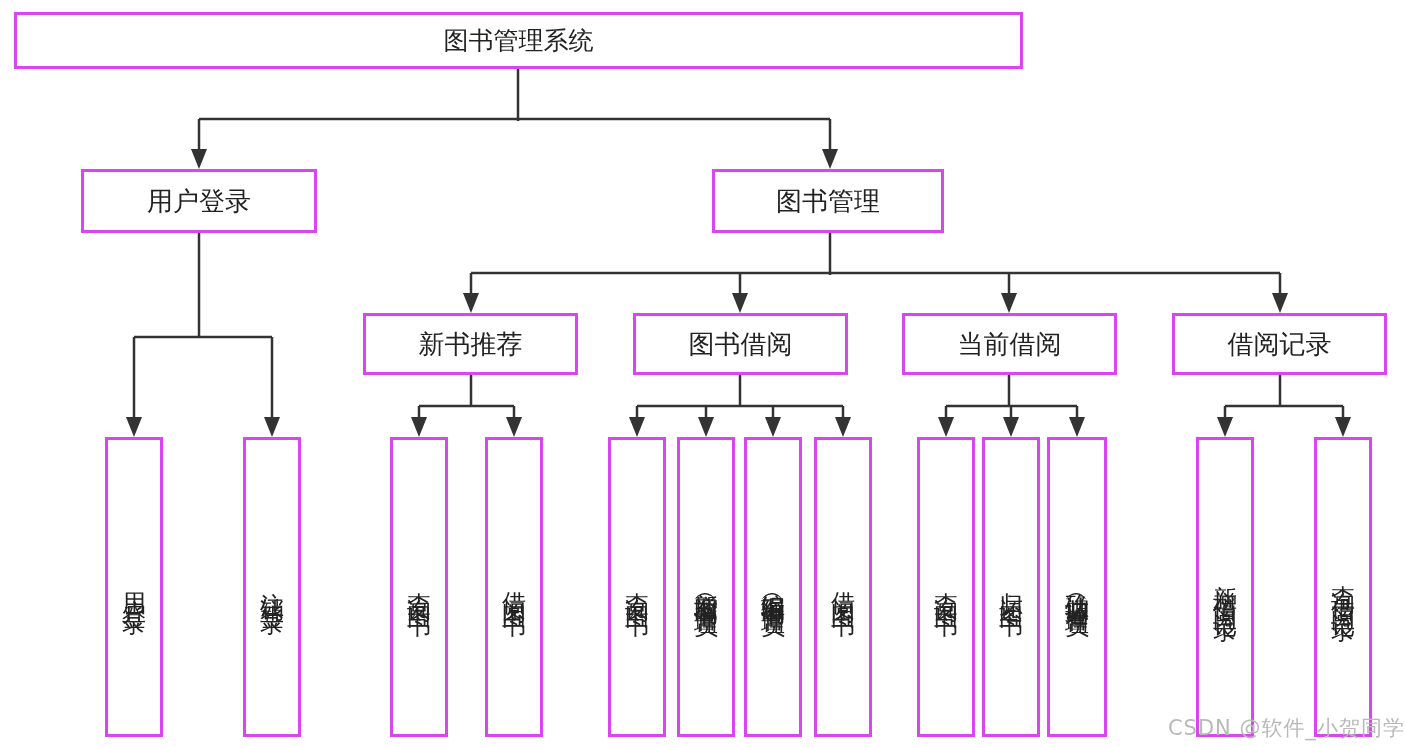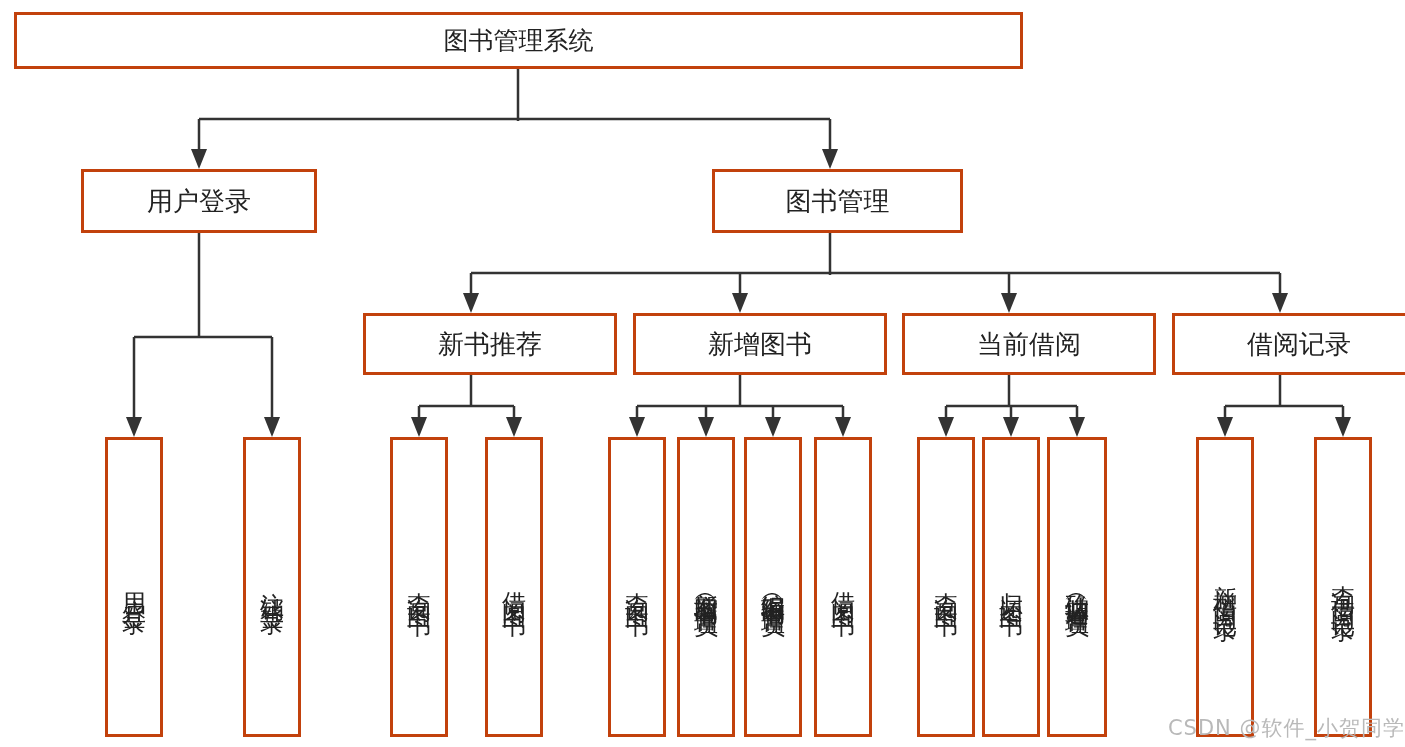--- a/index.html
+++ b/index.html
@@ -9,30 +9,30 @@
     height: 747px;
     background: #ffffff;
     font-family: "DejaVu Sans", "Liberation Sans", sans-serif;
     overflow: hidden;
   }
   #wires { position: absolute; left: 0; top: 0; }
   .box {
     position: absolute;
     box-sizing: border-box;
     background: #ffffff;
-    border: 3px solid #c2410c;
+    border: 3px solid #d946ef;
     display: flex;
     align-items: center;
     justify-content: center;
     color: #222222;
     text-align: center;
   }
   .root  { left: 14px;  top: 12px;  width: 1009px; height: 57px; font-size: 25px; }
   .lvl2  { top: 169px; width: 236px; height: 64px; font-size: 26px; }
-  .lvl3  { top: 313px; width: 254px; height: 62px; font-size: 26px; }
+  .lvl3  { top: 313px; width: 215px; height: 62px; font-size: 26px; }
   .leaf  { top: 437px; width: 58px;  height: 300px; font-size: 24px; }
   .vtext {
     writing-mode: vertical-rl;
     text-orientation: mixed;
     letter-spacing: 7px;
     line-height: 1;
     white-space: nowrap;
   }
   .vtext.long { letter-spacing: 3px; }
   #watermark {
@@ -104,24 +104,24 @@
       <polygon points="1003,417 1019,417 1011,437"></polygon>
       <polygon points="1069,417 1085,417 1077,437"></polygon>
       <polygon points="1217,417 1233,417 1225,437"></polygon>
       <polygon points="1335,417 1351,417 1343,437"></polygon>
     </g>
   </svg>
 
   <div class="box root">图书管理系统</div>
 
   <div class="box lvl2" style="left:81px">用户登录</div>
-  <div class="box lvl2" style="left:712px; width:251px">图书管理</div>
+  <div class="box lvl2" style="left:712px; width:232px">图书管理</div>
 
   <div class="box lvl3" style="left:363px">新书推荐</div>
-  <div class="box lvl3" style="left:633px">新增图书</div>
+  <div class="box lvl3" style="left:633px">图书借阅</div>
   <div class="box lvl3" style="left:1172px">借阅记录</div>
   <div class="box lvl3" style="left:902px">当前借阅</div>
 
   <div class="box leaf" style="left:105px">
     <span class="vtext">用户登录</span>
   </div>
   <div class="box leaf" style="left:243px">
     <span class="vtext">注销登录</span>
   </div>
 

